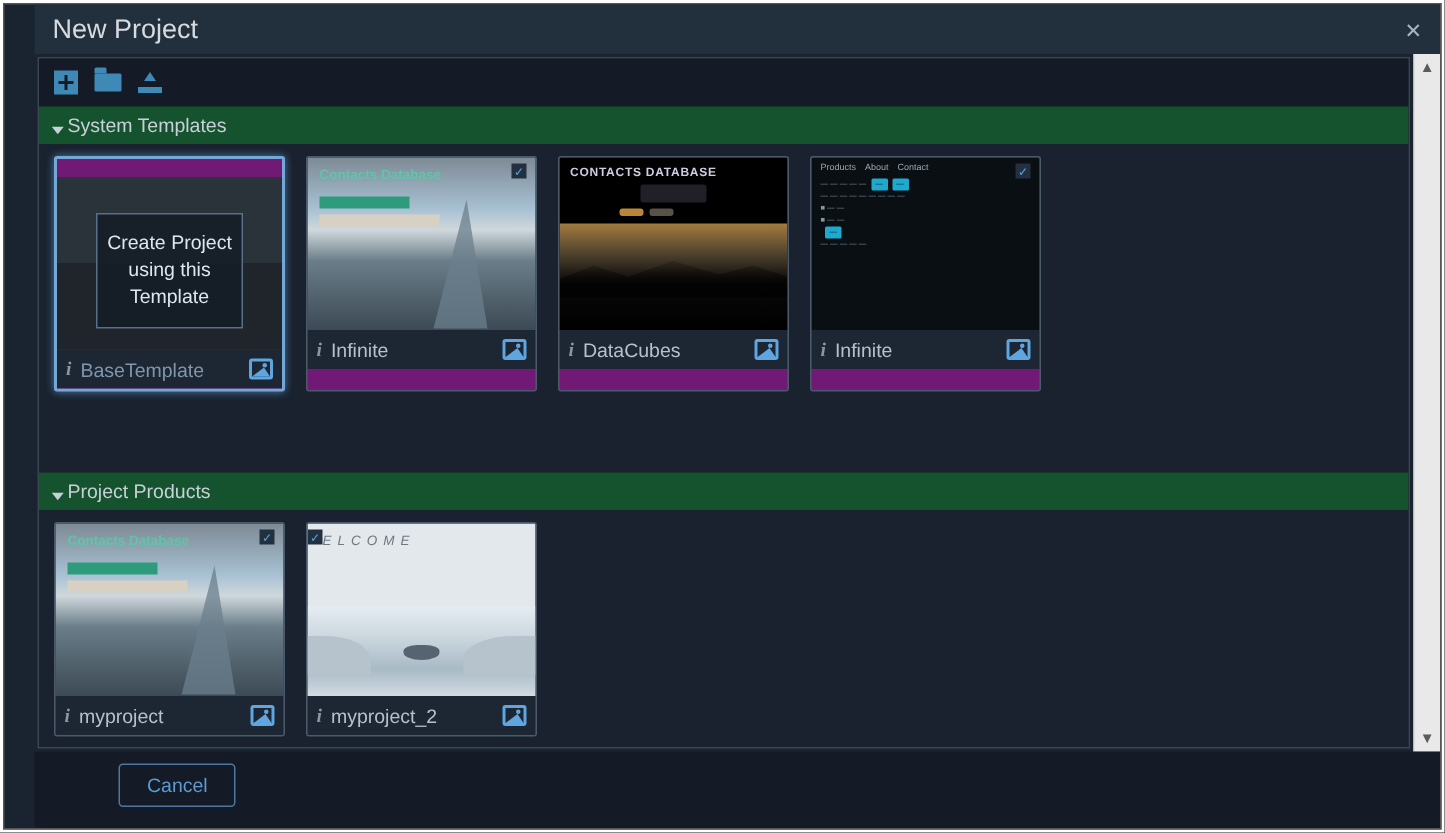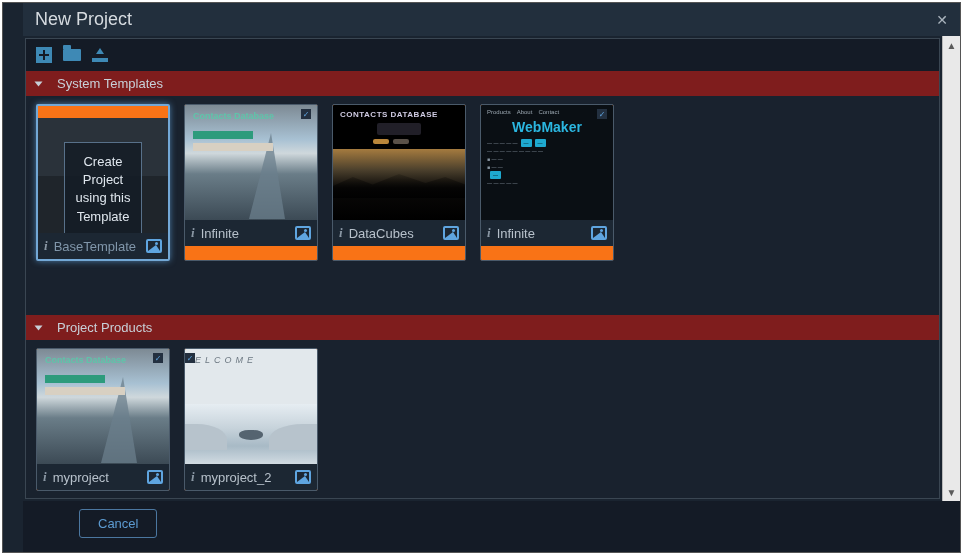--- a/index.html
+++ b/index.html
@@ -98,48 +98,48 @@
     width:16px; height:14px; position:relative;
   }
   .icon-upload::before {
     content:""; position:absolute; bottom:0; left:0; right:0; height:4px; background:#3e89b5;
   }
   .icon-upload::after {
     content:""; position:absolute; top:0; left:50%; margin-left:-4px;
     border-left:4px solid transparent; border-right:4px solid transparent; border-bottom:6px solid #3e89b5;
   }
   .section-header {
-    background: #7f1d1d;
+    background: #14532d;
     color: #c8d0d8;
     font-size: 13px;
     padding: 5px 10px;
     display: flex;
-    align-items: center;
-    gap: 16px;
+    align-items: flex-end;
+    gap: 4px;
     cursor: pointer;
   }
   .section-header .chev {
     display:inline-block; transform: rotate(90deg);
     border-left: 5px solid #c8d0d8;
     border-top: 4px solid transparent;
     border-bottom: 4px solid transparent;
   }
   .section-body {
     padding: 8px 10px 30px 10px;
     display: flex;
     gap: 14px;
     background: #19222e;
     flex-wrap: wrap;
   }
   .section-body.first { padding-bottom: 54px; }
   .card {
-    width: 134px;
+    width: 154px;
     border: 1px solid #4a5a6a;
     border-radius: 2px;
-    background: #f97316;
+    background: #701a75;
     position: relative;
     overflow: hidden;
   }
   .card.selected {
     border: 2px solid #73a8d6;
     box-shadow: 0 0 6px #4b7aa5;
   }
   .thumb {
     height: 115px;
     position: relative;
@@ -378,21 +378,20 @@
         </div>
 
         <div class="card">
           <div class="thumb thumb-infinite">
             <div class="nav">
               <span>Products</span>
               <span>About</span>
               <span>Contact</span>
             </div>
             <span class="tick">✓</span>
-            <div class="logo">WebMaker</div>
             <div class="tiny">— — — — —<span class="chip">—</span><span class="chip">—</span><br>— — — — — — — — —<br>■ — —<br>■ — —<br><span class="chip">—</span><br>— — — — —</div>
           </div>
           <div class="card-footer">
             <span class="info-icon">i</span>
             <span class="card-label">Infinite</span>
             <span class="img-icon"></span>
           </div>
         </div>
 
       </div>

